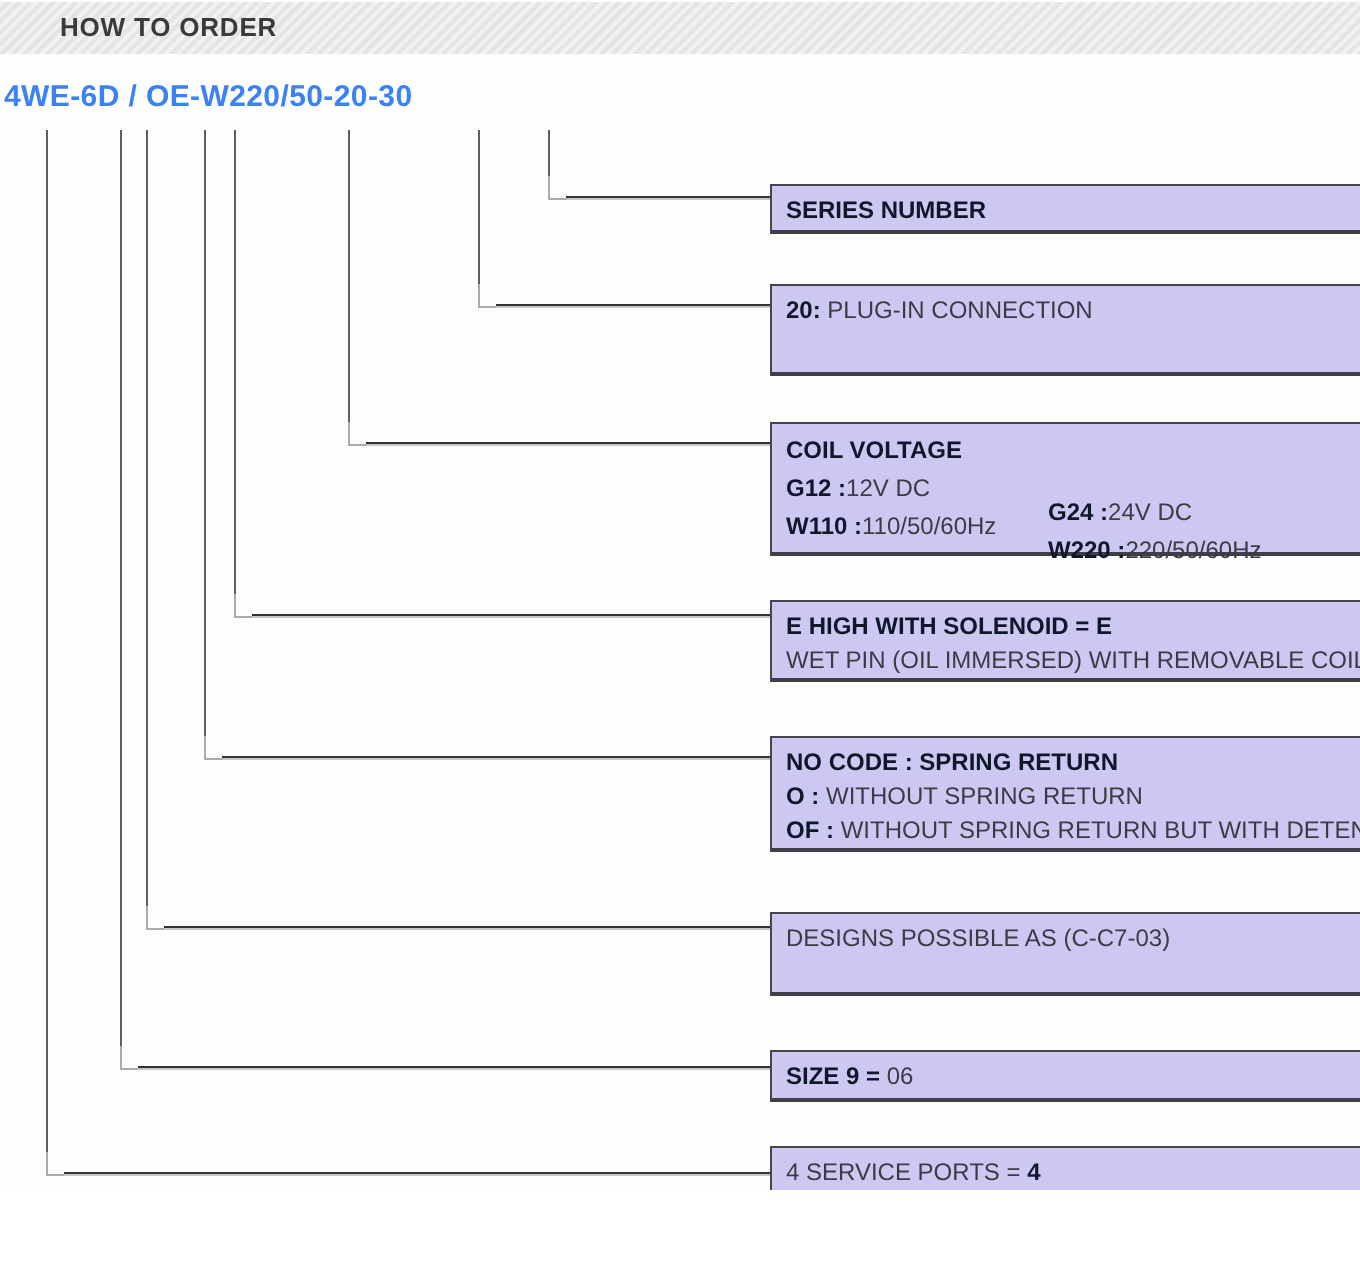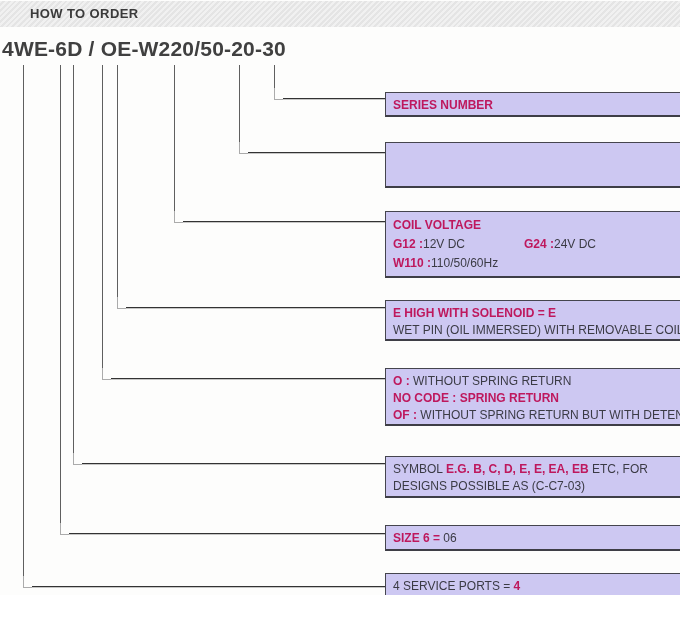--- a/index.html
+++ b/index.html
@@ -14,42 +14,42 @@
     background:var(--header-bg,#e9e9e9);
     background-image:repeating-linear-gradient(135deg,rgba(255,255,255,.35) 0 2px,rgba(0,0,0,0.02) 2px 4px);
   }
   .hdr-title{
     position:absolute;left:30px;top:0;line-height:26px;
     font-size:13px;font-weight:bold;color:#3a3a3a;letter-spacing:.4px;
   }
   
   .model{
     position:absolute;left:2px;top:37px;height:24px;line-height:24px;
-    font-size:21px;font-weight:bold;color:#404040;letter-spacing:.2px;white-space:nowrap;
+    font-size:15px;font-weight:bold;color:#3b82f6;letter-spacing:.2px;white-space:nowrap;
   }
   
   .vline{position:absolute;width:1px;background:#5f5f5f;}
   .hline{position:absolute;height:1px;background:#333333;box-shadow:0 1px 0 rgba(130,130,130,.45);}
   .elbow{
     position:absolute;width:8px;height:11px;
     border-left:1px solid #ababab;border-bottom:1px solid #ababab;
   }
   
   .box{
     position:absolute;left:385px;width:297px;box-sizing:border-box;
     background:var(--box-fill,#cdc8f2);
     border:1px solid var(--box-border,#45454e);
     border-bottom:2px solid #3e3e46;
     padding:4px 6px 0 7px;
     font-size:12px;color:#3b3b45;
   }
   .box-line{line-height:17px;white-space:nowrap;position:relative;}
   .box.wide-lh .box-line{line-height:19px;}
-  .box .b{font-weight:bold;color:#be185d;}
-  .cell2{position:absolute;left:131px;top:0;}
+  .box .b{font-weight:bold;color:#0f172a;}
+  .cell2{position:absolute;left:131px;top:12px;}
   
   .bottom-strip{
     position:absolute;left:0;right:0;top:628px;height:5px;background:#e7e7e6;
     background-image:repeating-linear-gradient(135deg,rgba(255,255,255,.4) 0 2px,rgba(0,0,0,0.02) 2px 4px);
   }
 </style>
 </head>
 <body>
 
 <div id="stage" style="--box-fill: #cdc8f2; --box-border: #45454e; --header-bg: #e9e9e9;">
@@ -81,40 +81,40 @@
       <div class="hline" style="left: 69px; top: 533px; width: 316px; background: rgb(51, 51, 51);"></div>
       <div class="vline" style="left: 23px; top: 65px; height: 511px;"></div>
       <div class="elbow" style="left: 23px; top: 576px;"></div>
       <div class="hline" style="left: 32px; top: 586px; width: 353px; background: rgb(51, 51, 51);"></div>
     </div>
   <div id="boxes">
       <div class="box" style="top: 92px; height: 25px; width: 297px;">
         <div class="box-line"><span class="b">SERIES NUMBER</span></div>
       </div>
       <div class="box" style="top: 142px; height: 46px; width: 297px;">
+        <div class="box-line"><span class="b">20:</span><span> PLUG-IN CONNECTION</span></div>
       </div>
       <div class="box wide-lh" style="top: 211px; height: 67px; width: 297px;">
         <div class="box-line"><span class="b">COIL VOLTAGE</span></div>
         <div class="box-line"><span class="cell1"><span class="b">G12 :</span><span>12V DC</span></span><span class="cell2"><span class="b">G24 :</span><span>24V DC</span></span></div>
-        <div class="box-line"><span class="cell1"><span class="b">W110 :</span><span>110/50/60Hz</span></span></div>
+        <div class="box-line"><span class="cell1"><span class="b">W110 :</span><span>110/50/60Hz</span></span><span class="cell2"><span class="b">W220 :</span><span>220/50/60Hz</span></span></div>
       </div>
       <div class="box" style="top: 300px; height: 41px; width: 297px;">
         <div class="box-line"><span class="b">E HIGH WITH SOLENOID = E</span></div>
         <div class="box-line"><span>WET PIN (OIL IMMERSED) WITH REMOVABLE COIL</span></div>
       </div>
       <div class="box" style="top: 368px; height: 58px; width: 297px;">
+        <div class="box-line"><span class="b">NO CODE : SPRING RETURN</span></div>
         <div class="box-line"><span class="b">O :</span><span> WITHOUT SPRING RETURN</span></div>
-        <div class="box-line"><span class="b">NO CODE : SPRING RETURN</span></div>
         <div class="box-line"><span class="b">OF :</span><span> WITHOUT SPRING RETURN BUT WITH DETENT</span></div>
       </div>
       <div class="box" style="top: 456px; height: 42px; width: 297px;">
-        <div class="box-line"><span>SYMBOL </span><span class="b">E.G. B, C, D, E, E, EA, EB</span><span> ETC, FOR</span></div>
         <div class="box-line"><span>DESIGNS POSSIBLE AS (C-C7-03)</span></div>
       </div>
       <div class="box" style="top: 525px; height: 26px; width: 297px;">
-        <div class="box-line"><span class="b">SIZE 6 = </span><span>06</span></div>
+        <div class="box-line"><span class="b">SIZE 9 = </span><span>06</span></div>
       </div>
       <div class="box" style="top: 573px; height: 48px; width: 297px;">
         <div class="box-line"><span>4 SERVICE PORTS = </span><span class="b">4</span></div>
       </div>
     </div>
   <div class="bottom-strip"></div>
 </div>
 
 </body></html>

